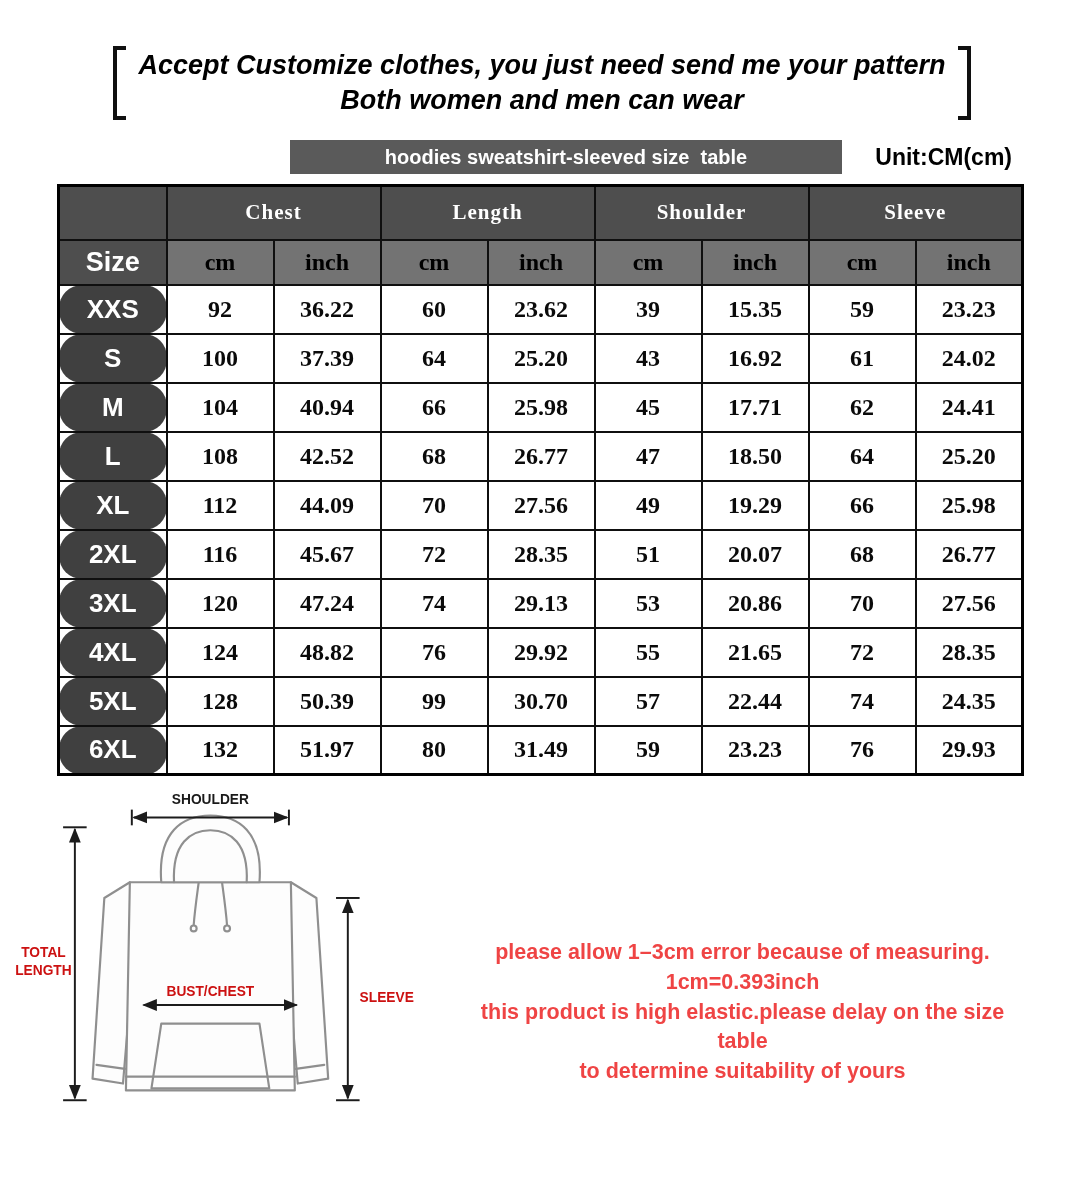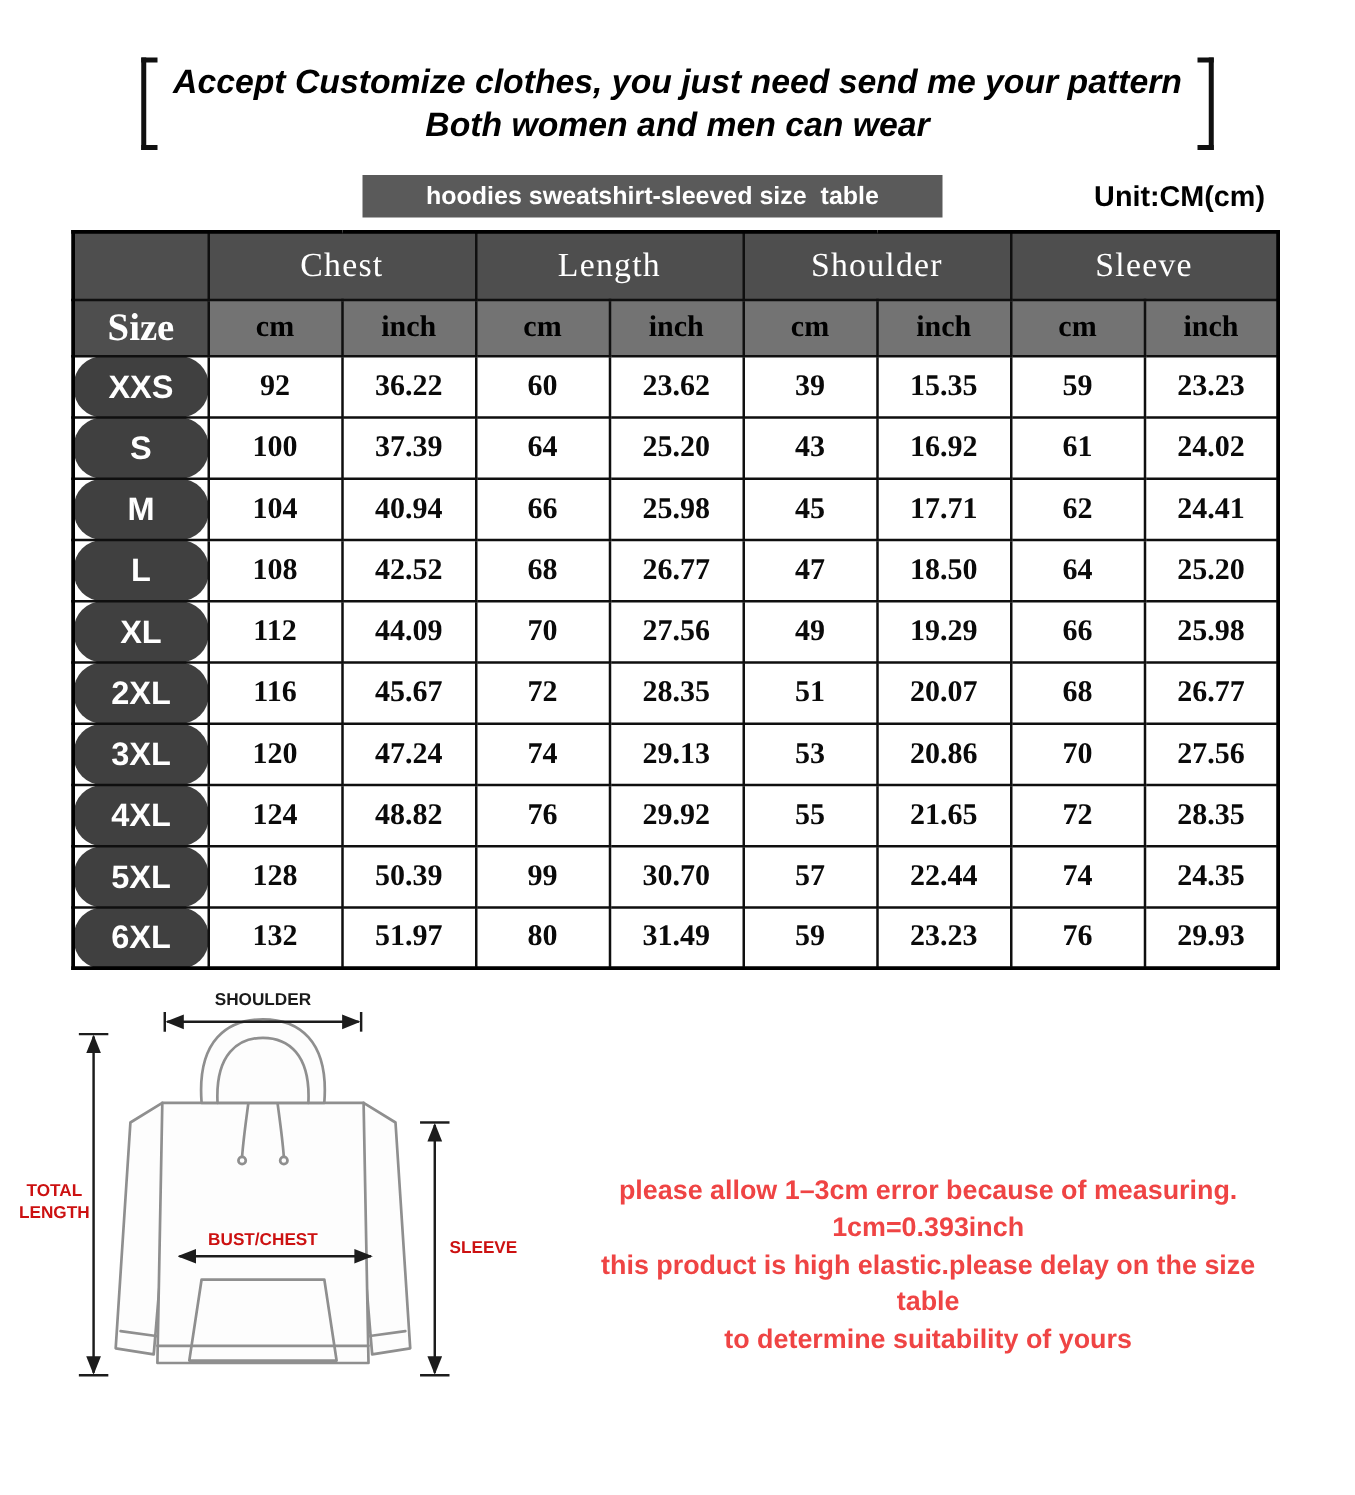--- a/index.html
+++ b/index.html
@@ -19,21 +19,21 @@
   .bracket.right { border-right: 4px solid #101010; }
   .heading-text {
     text-align: center; font-weight: bold; font-size: 27px;
     line-height: 1.3; color: #000;
     font-family: "Liberation Sans", sans-serif;
     padding: 2px 4px;
   }
   
   .banner-row { display: flex; align-items: center; margin-top: 20px; }
   .banner {
-    margin-left: 290px; width: 464px; height: 34px;
+    margin-left: 290px; width: 552px; height: 34px;
     background: #5a5a5a; color: #fff;
     font-weight: bold; font-size: 20px;
     display: flex; align-items: center; justify-content: center;
     white-space: pre;
   }
   .unit {
     margin-left: auto; margin-right: 72px;
     font-weight: bold; font-size: 23px; color: #000;
   }
   
@@ -44,26 +44,26 @@
   }
   .size-table th, .size-table td {
     border: 2.5px solid #0f0f0f;
     text-align: center; vertical-align: middle;
   }
   .dark { background: #4e4e4e; color: #ffffff; }
   .corner { width: 108px; height: 54px; }
   .group {
     width: 214px;
     font-family: "Liberation Serif", serif;
-    font-weight: normal; font-size: 27px; height: 54px;
+    font-weight: bold; font-size: 21px; height: 54px;
     letter-spacing: 1px;
   }
   .size-head {
-    font-family: Liberation Serif, serif;
-    font-weight: bold; font-size: 31px; height: 45px; margin-left: 40px;
+    font-family: Liberation Sans, sans-serif;
+    font-weight: bold; font-size: 27px; height: 45px; margin-left: 40px;
   }
   .sub {
     width: 107px; height: 45px; background: #737373; color: #000;
     font-family: "Liberation Serif", serif;
     font-weight: bold; font-size: 24px;
   }
   .size-table tbody td {
     height: 49px;
     font-family: "Liberation Serif", serif;
     font-weight: bold; font-size: 24px; color: #0a0a0a;

